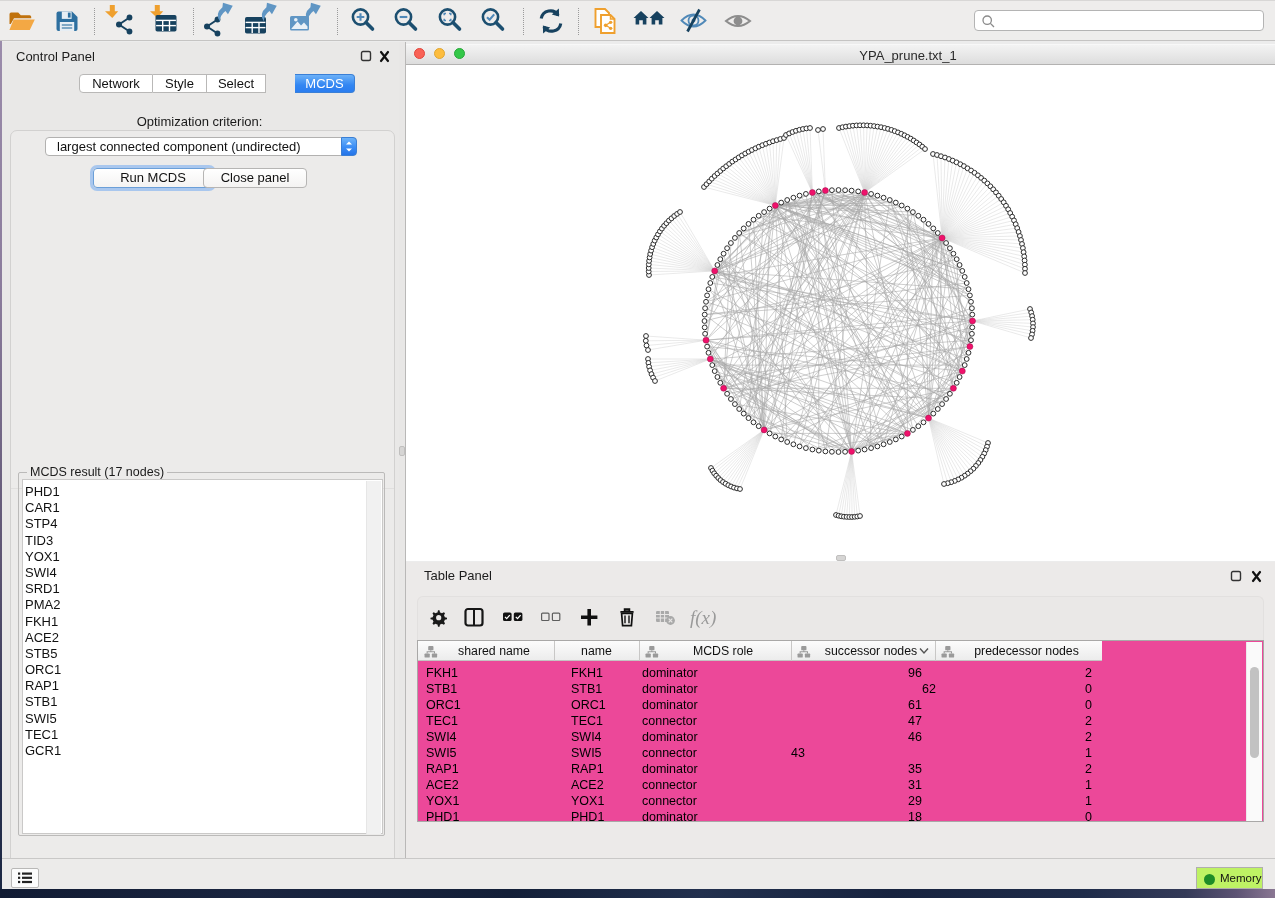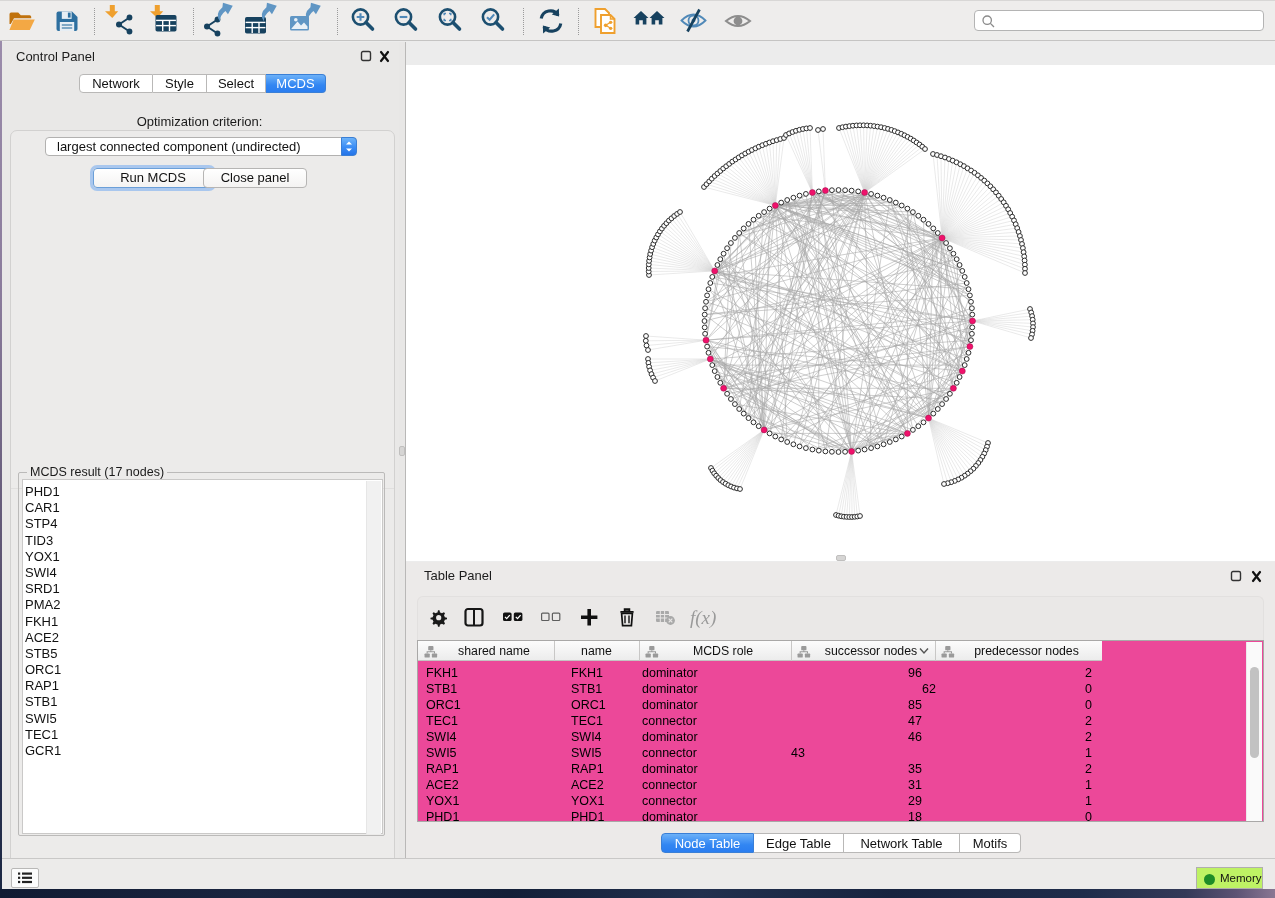--- a/index.html
+++ b/index.html
@@ -21,21 +21,21 @@
 
 
 #cpanel { left:2px; top:42px; width:397px; height:816px; background:#e9e8e7; }
 #cp-box { position:absolute; left:8px; top:88px; width:385px; height:757px; background:#ecebea; border:1px solid #d2d1d0; border-radius:7px; }
 #cp-topline { position:absolute; left:9px; top:446px; width:383px; height:1px; background:#e0dfde; }
 
 
 .tabrow { position:absolute; display:flex; }
 .tab { height:19px; background:#fff; border:1px solid #b9b8b7; border-left:none; font-size:13px; color:#111; display:flex; align-items:center; justify-content:center; }
 .tab.first { border-left:1px solid #b9b8b7; border-radius:4px 0 0 4px; }
-.tab.last { border-radius:0 4px 4px 0; }
+.tab.last { border-radius:0 4px 4px 0;margin-left:29px; }
 .tab.sel { background:linear-gradient(#6cb1f8,#3286f2 60%,#2a7df0); border-color:#3a7fd6; color:#fff; }
 
 #optlabel { position:absolute; left:0; top:114px; width:399px; text-align:center; font-size:13px; color:#1a1a1a; }
 #combo { position:absolute; left:45px; top:137px; width:312px; height:19px; background:#fff; border:1px solid #b2b1b0; border-radius:4px; font-size:13px; color:#111; line-height:17px; padding-left:11px; }
 #combo .cap { position:absolute; right:-1px; top:-1px; width:16px; height:19px; border-radius:0 4px 4px 0; background:linear-gradient(#6db3f9,#3a8cf5 55%,#2574e8); border:1px solid #3a7fd6; }
 .btn { position:absolute; height:20px; background:linear-gradient(#ffffff,#f4f3f2); border:1px solid #b6b5b4; border-radius:4px; font-size:13px; color:#111; text-align:center; }
 #btn-run { left:93px; top:168px; width:120px; line-height:18px; box-shadow:0 0 0 3px rgba(115,170,240,.55); border-color:#6b9fd8; }
 #btn-close { left:203px; top:168px; width:104px; line-height:18px; }
 
 
@@ -280,20 +280,26 @@
     </ul>
   </div>
 </div>
 
 <div id="vdivider" class="abs">
     <div class="line"></div>
     <div class="knob"></div>
   </div>
 
 <div id="netwin" class="abs">
+  <div id="nettitle">
+    <div class="tl" style="left:8px;background:#f96256;border:0.5px solid #e2463c;"></div>
+    <div class="tl" style="left:28px;background:#fdbd3e;border:0.5px solid #e0a631;"></div>
+    <div class="tl" style="left:48px;background:#33c748;border:0.5px solid #27a839;"></div>
+    <div class="t">YPA_prune.txt_1</div>
+  </div>
   <div id="netcanvas"></div>
 </div>
 <svg width="869" height="496" viewBox="0 0 869 496" style="position:absolute;left:406px;top:65px">
 <g stroke="#767676" stroke-width="0.55" opacity="0.65">
 <line x1="369.3" y1="140.5" x2="558.7" y2="300.1"></line>
 <line x1="369.3" y1="140.5" x2="531.8" y2="168.0"></line>
 <line x1="369.3" y1="140.5" x2="527.3" y2="348.6"></line>
 <line x1="369.3" y1="140.5" x2="333.2" y2="344.0"></line>
 <line x1="369.3" y1="140.5" x2="458.6" y2="127.5"></line>
 <line x1="369.3" y1="140.5" x2="477.6" y2="132.7"></line>
@@ -1165,21 +1171,21 @@
       <div class="trow" style="left:373px;top:24px;width:131px;text-align:right">96</div>
       <div class="trow" style="left:517px;top:24px;width:157px;text-align:right">2</div>
       <div class="trow" style="left:8px;top:40px;width:120px">STB1</div>
       <div class="trow" style="left:153px;top:40px;width:80px">STB1</div>
       <div class="trow" style="left:224px;top:40px;width:150px">dominator</div>
       <div class="trow" style="left:387px;top:40px;width:131px;text-align:right">62</div>
       <div class="trow" style="left:517px;top:40px;width:157px;text-align:right">0</div>
       <div class="trow" style="left:8px;top:56px;width:120px">ORC1</div>
       <div class="trow" style="left:153px;top:56px;width:80px">ORC1</div>
       <div class="trow" style="left:224px;top:56px;width:150px">dominator</div>
-      <div class="trow" style="left:373px;top:56px;width:131px;text-align:right">85</div>
+      <div class="trow" style="left:373px;top:56px;width:131px;text-align:right">61</div>
       <div class="trow" style="left:517px;top:56px;width:157px;text-align:right">0</div>
       <div class="trow" style="left:8px;top:72px;width:120px">TEC1</div>
       <div class="trow" style="left:153px;top:72px;width:80px">TEC1</div>
       <div class="trow" style="left:224px;top:72px;width:150px">connector</div>
       <div class="trow" style="left:373px;top:72px;width:131px;text-align:right">47</div>
       <div class="trow" style="left:517px;top:72px;width:157px;text-align:right">2</div>
       <div class="trow" style="left:8px;top:88px;width:120px">SWI4</div>
       <div class="trow" style="left:153px;top:88px;width:80px">SWI4</div>
       <div class="trow" style="left:224px;top:88px;width:150px">dominator</div>
       <div class="trow" style="left:373px;top:88px;width:131px;text-align:right">46</div>
@@ -1206,26 +1212,20 @@
       <div class="trow" style="left:517px;top:152px;width:157px;text-align:right">1</div>
       <div class="trow" style="left:8px;top:168px;width:120px">PHD1</div>
       <div class="trow" style="left:153px;top:168px;width:80px">PHD1</div>
       <div class="trow" style="left:224px;top:168px;width:150px">dominator</div>
       <div class="trow" style="left:373px;top:168px;width:131px;text-align:right">18</div>
       <div class="trow" style="left:517px;top:168px;width:157px;text-align:right">0</div>
     <div id="tsb">
         <div class="thumb"></div>
       </div>
   </div>
-  <div id="btabs">
-    <div class="btab sel first" style="width:93px">Node Table</div>
-    <div class="btab" style="width:90px">Edge Table</div>
-    <div class="btab" style="width:116px">Network Table</div>
-    <div class="btab last" style="width:61px">Motifs</div>
-  </div>
 </div>
 <div class="title abs" style="left:424px;top:568px;font-size:13px;color:#1c1c1c;">Table Panel</div>
 <svg class="abs" style="left:1230px;top:570px" width="34" height="13" viewBox="0 0 34 13">
     <rect x="1.5" y="1.5" width="9" height="9" rx="1.5" fill="none" stroke="#333" stroke-width="1.4"></rect>
     <path d="M23 2 L30 11 M30 2 L23 11" stroke="#111" stroke-width="2.2" stroke-linecap="round"></path>
   </svg>
 
 <div id="statusbar" class="abs">
   <div id="listbtn"><svg width="26" height="18" viewBox="0 0 26 18">
         <g fill="#222">

